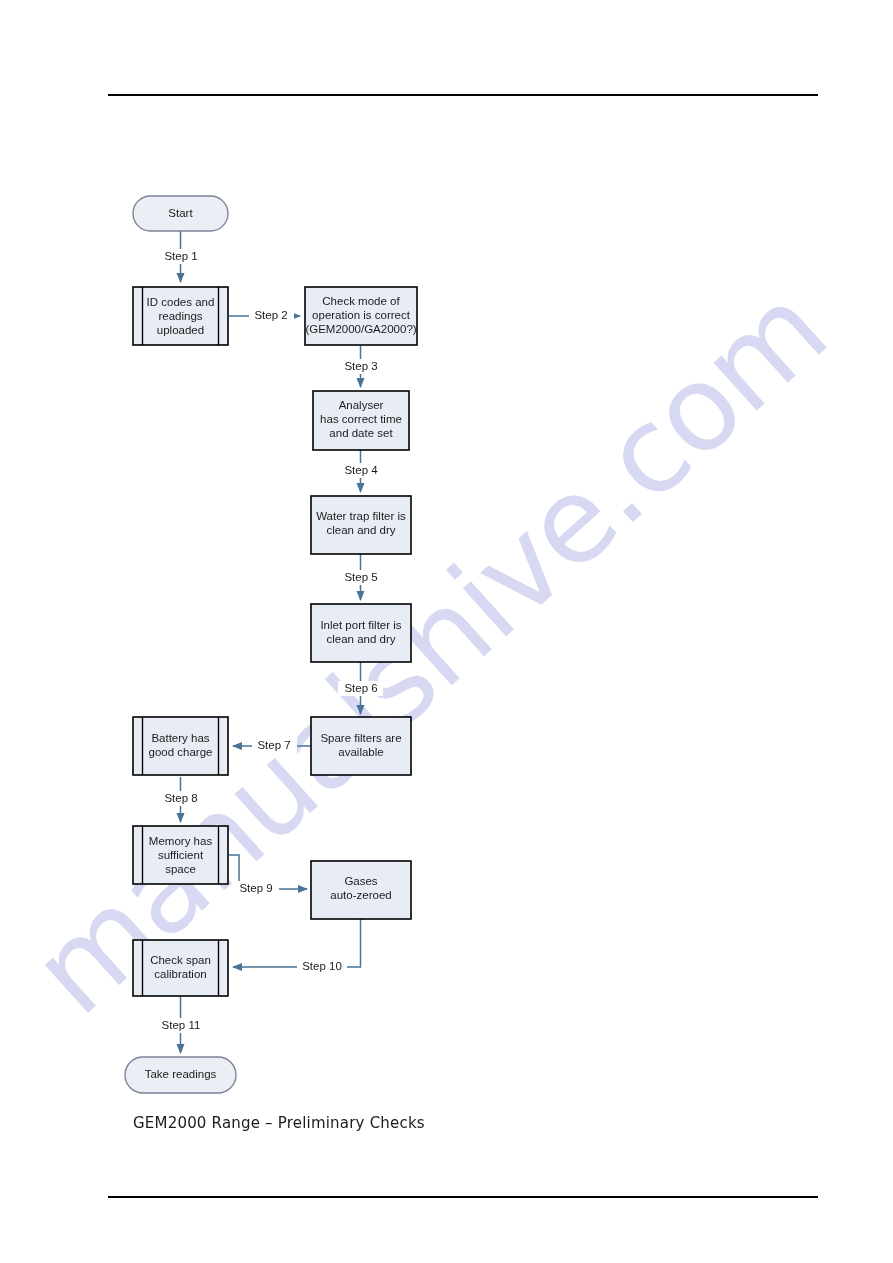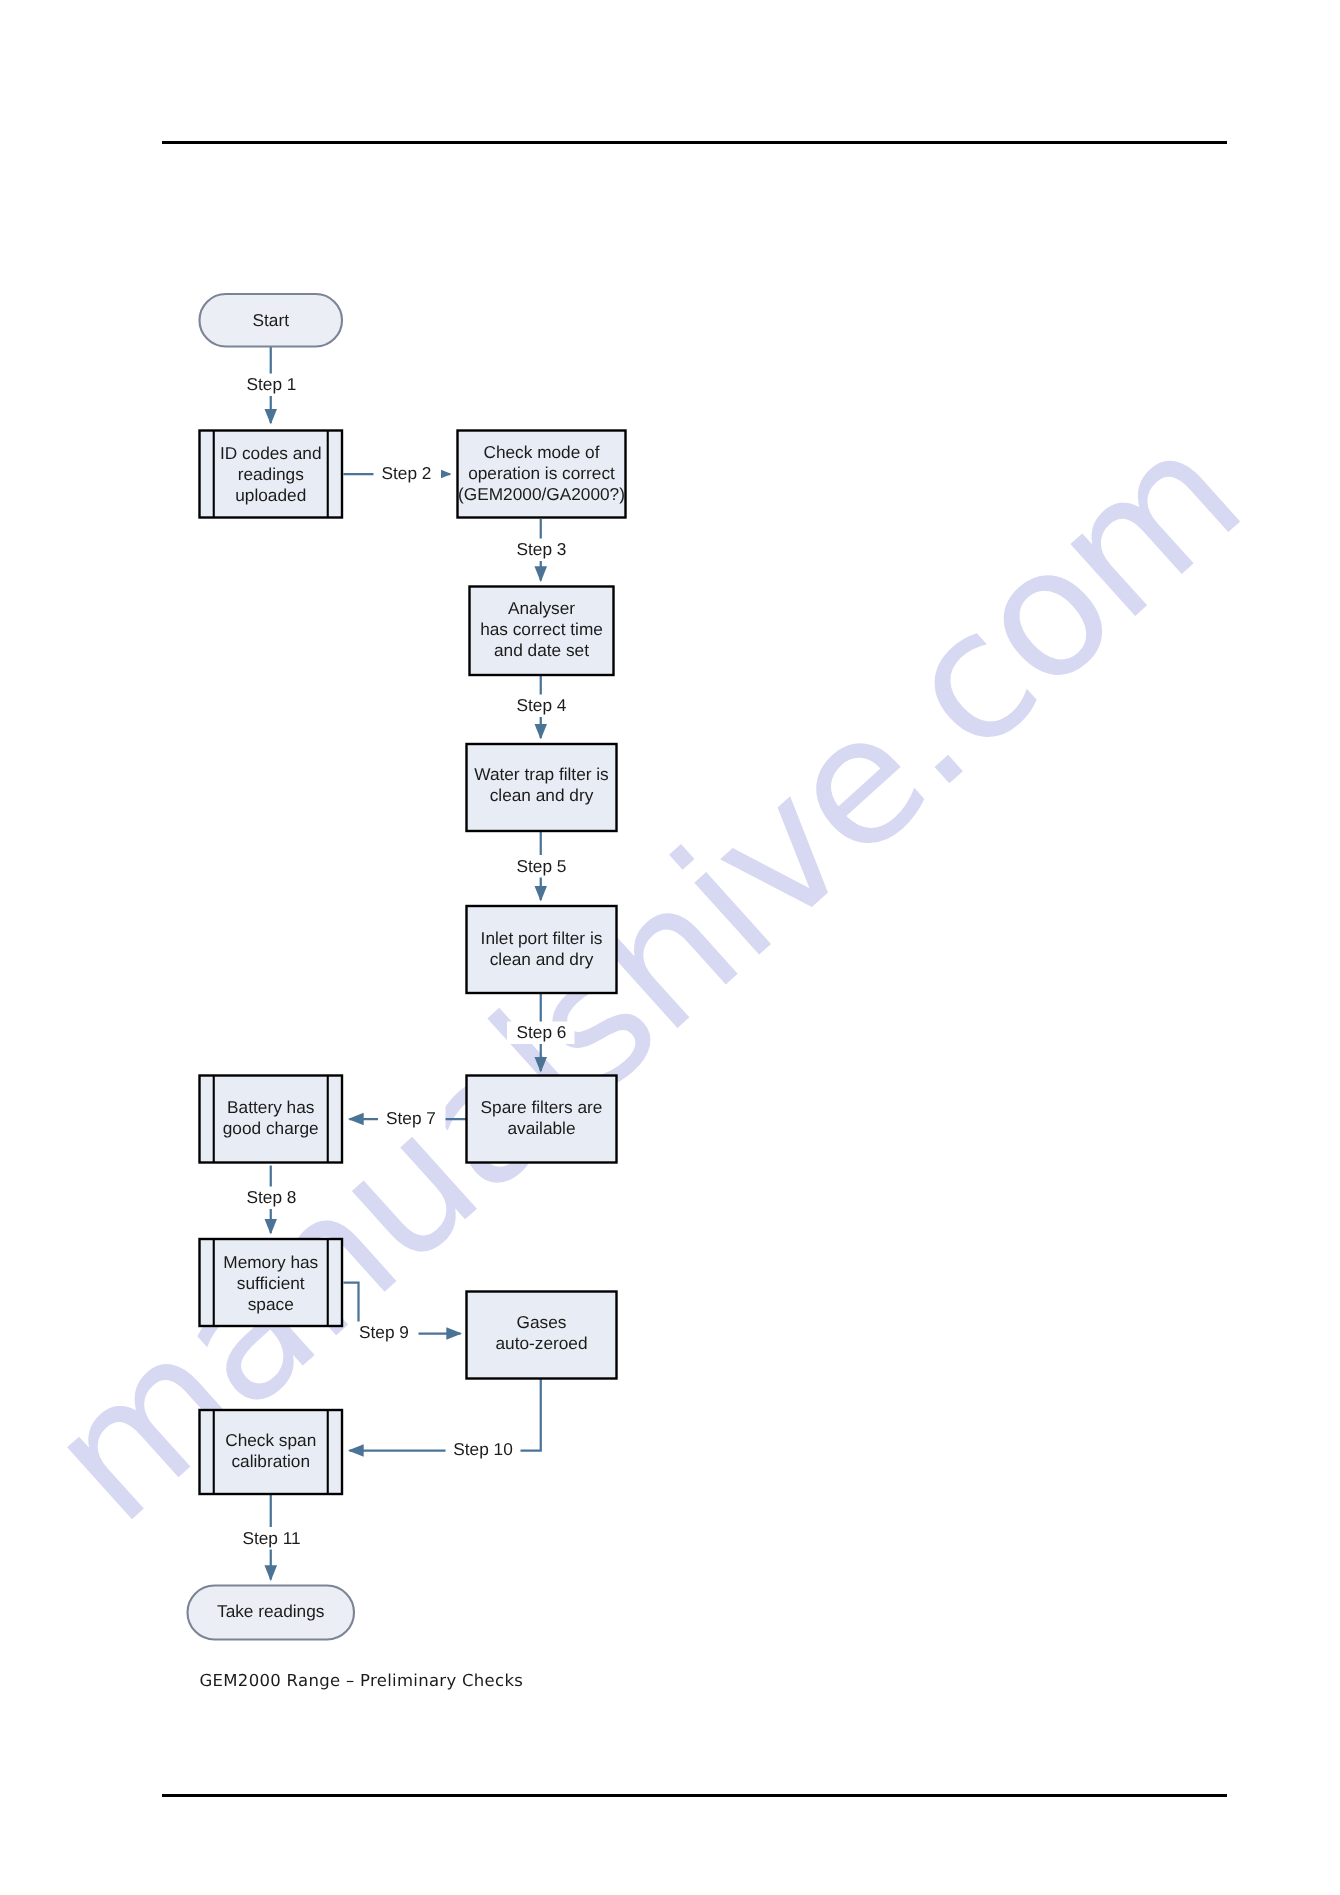--- a/index.html
+++ b/index.html
@@ -101,21 +101,21 @@
     fill: #ffffff;
   }
 
   
   #caption {
     position: absolute;
     left: 133px;
     top: 1114px;
     z-index: 3;
     font-family: "DejaVu Sans", sans-serif;
-    font-size: 11px;
+    font-size: 15px;
     color: #1b1b1b;
     letter-spacing: 0.2px;
     white-space: nowrap;
   }
 </style>
 </head>
 <body>
 
 <div id="page">
 

